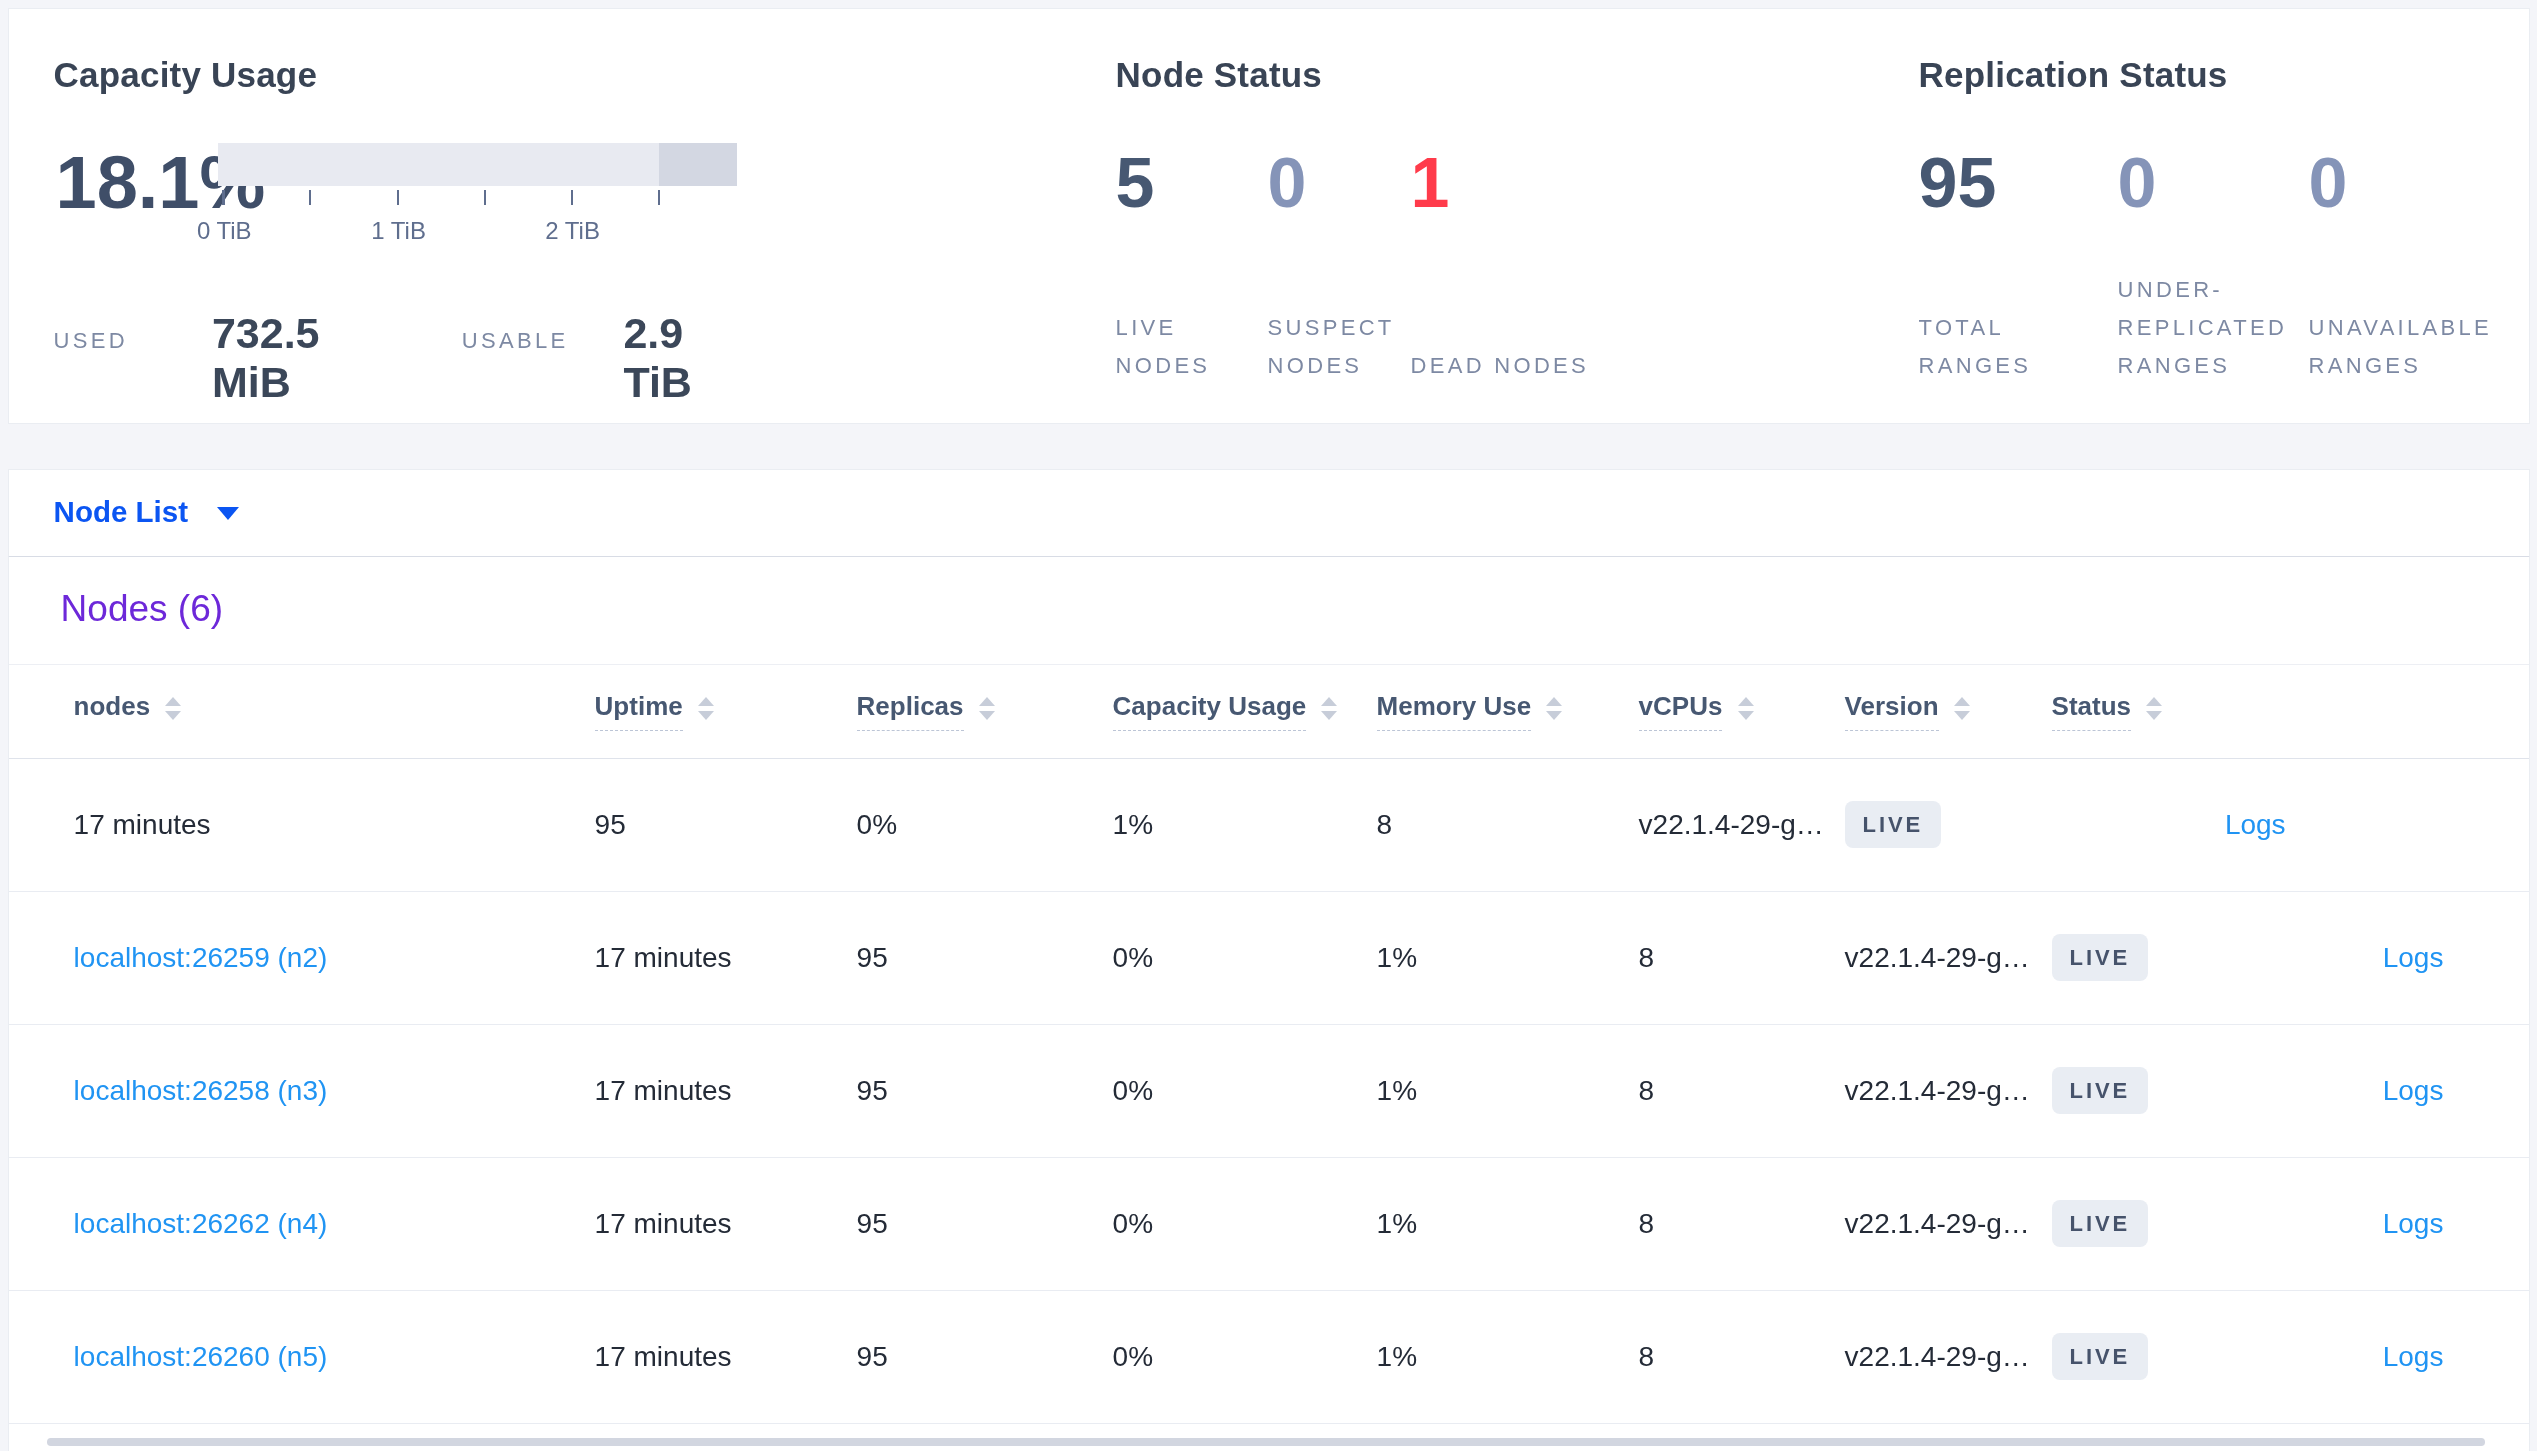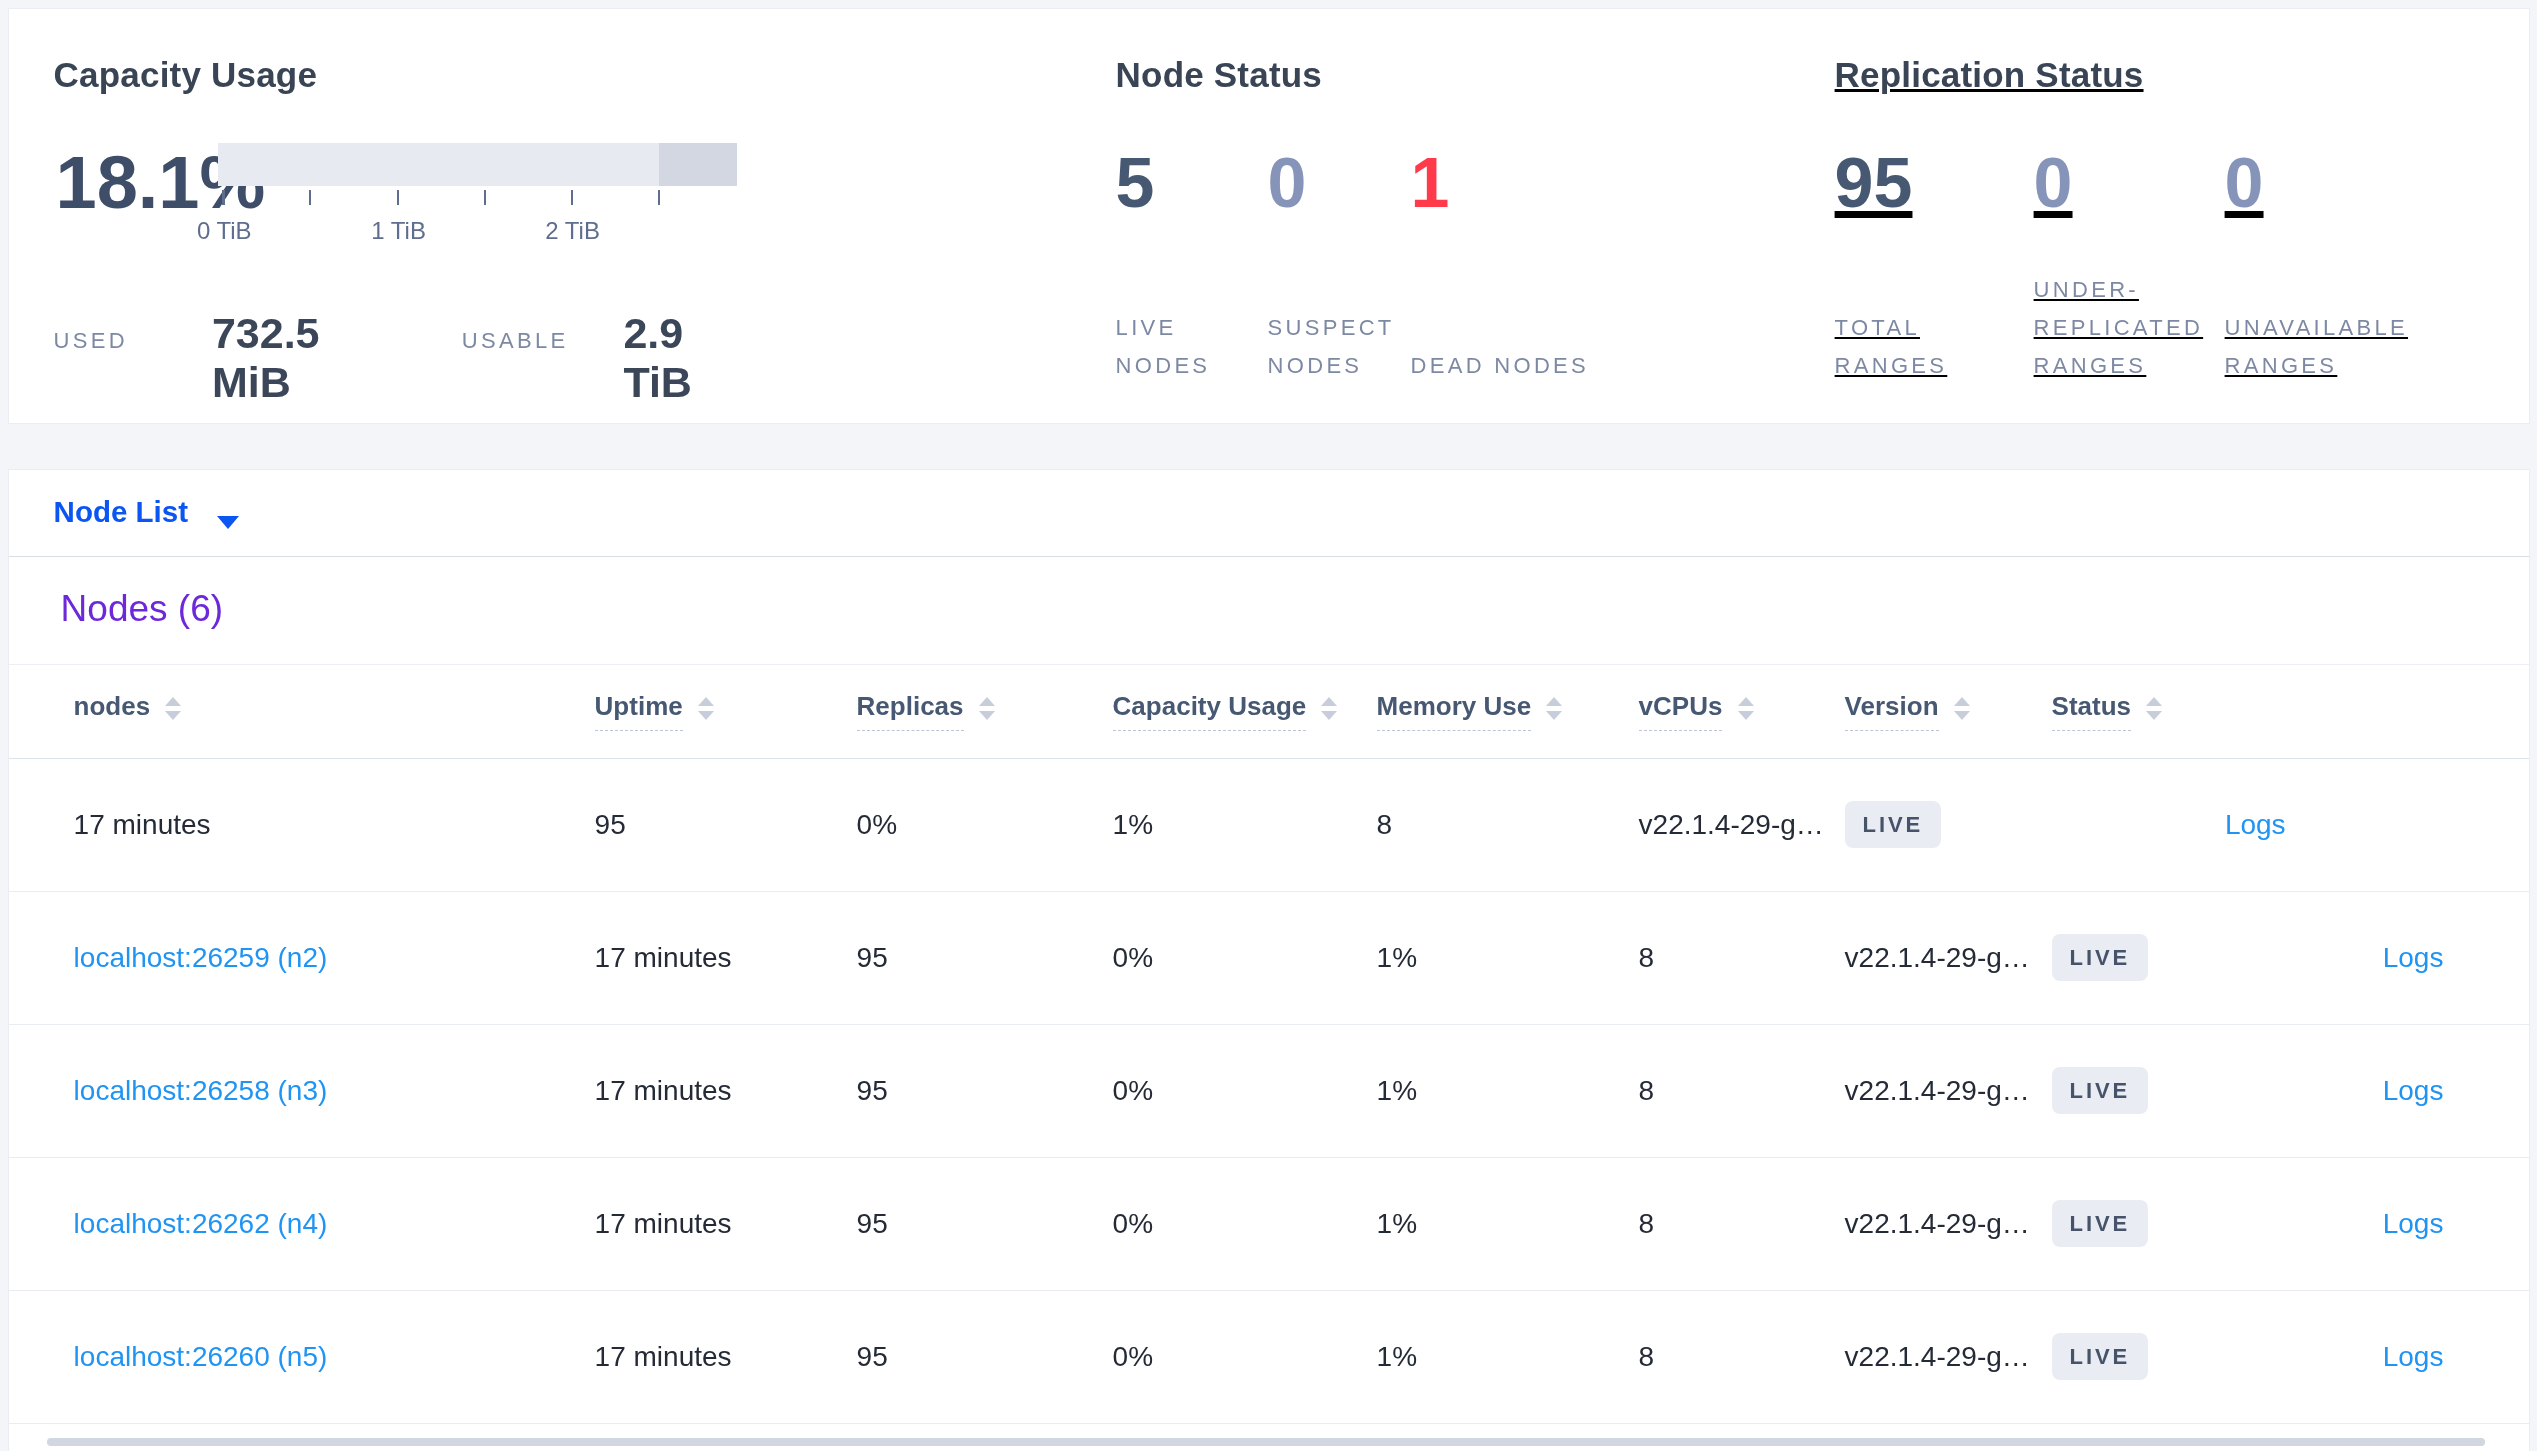--- a/index.html
+++ b/index.html
@@ -9,21 +9,21 @@
   .panel{position:absolute;left:7.6px;right:7.6px;background:#ffffff;border:1.9px solid #eaedf2;box-sizing:border-box;}
   .summary-panel{top:7.6px;height:416px;}
   .nav-bar{top:469px;height:89px;border-bottom:2.9px solid #d8dce5;}
   .nodes-panel{top:557px;height:914px;border-top:none;}
 
   
   .sec{position:absolute;top:46px;}
   .sec h2{margin:0;font-size:35px;font-weight:600;color:#394455;letter-spacing:0.2px;}
   .cap-sec{left:45px;width:762px;}
   .node-sec{left:1107px;width:686px;}
-  .repl-sec{left:1826px;width:610px;text-decoration:underline;}
+  .repl-sec{left:1910px;width:610px;}
 
   .gauge-row{display:flex;align-items:flex-start;margin-top:48px;}
   .big-pct{width:164px;font-size:74px;font-weight:600;color:#3f4e68;line-height:1;margin-top:3.8px;padding-left:1.9px;box-sizing:border-box;}
   .bar-wrap{position:relative;width:519px;}
   .bar{position:relative;height:43px;background:#e8eaf1;overflow:hidden;}
   .bar-tail{position:absolute;right:0;top:0;bottom:0;width:15%;background:#d3d7e2;}
   .ticks{position:relative;height:17px;margin-top:2.9px;}
   .tick{position:absolute;top:1.9px;width:2.9px;height:14.3px;background:#5f6e8e;}
   .tick-labels{position:relative;height:30.5px;margin-top:12px;}
   .tick-label{position:absolute;transform:translateX(-50%);white-space:nowrap;font-size:24px;color:#5f6e8e;}
@@ -43,21 +43,21 @@
   .repl-sec .stat-col:nth-child(1){width:199px;}
   .repl-sec .stat-col:nth-child(2){width:191px;}
   .repl-sec .stat-col:nth-child(3){width:219px;}
   .stat-num{font-size:70px;font-weight:600;line-height:1.1;}
   .stat-num.dark{color:#475872;}
   .stat-num.muted{color:#8594b8;}
   .stat-num.danger{color:#ff3b4b;}
   .stat-label{margin-top:auto;font-size:22px;color:#7d89a3;letter-spacing:3.3px;line-height:1.72;padding-right:19px;}
 
   
-  .view-select{display:inline-flex;align-items:flex-end;margin:25px 0 0 45px;cursor:pointer;}
+  .view-select{display:inline-flex;align-items:center;margin:25px 0 0 45px;cursor:pointer;}
   .view-select .vs-label{font-size:29.5px;font-weight:600;color:#0b55f2;}
   .caret{width:0;height:0;border-left:11.4px solid transparent;border-right:11.4px solid transparent;border-top:13.3px solid #0b55f2;margin-left:29px;margin-top:3.8px;}
 
   
   .nodes-title{margin:30.5px 0 0 52px;font-size:37px;font-weight:500;color:#6d28d9;}
   .grid{display:grid;grid-template-columns:521px 262px 256px 264px 262px 206px 207px 234px 1fr;
         padding:0 86px 0 65px;align-items:center;box-sizing:border-box;}
   .thead{margin-top:34px;height:95px;border-top:1.9px solid #edeff4;border-bottom:1.9px solid #dfe3eb;}
   .th{display:flex;align-items:center;font-size:26px;font-weight:700;color:#475872;cursor:pointer;}
   .th-lbl{padding-bottom:7.6px;border-bottom:1.9px dashed #bcc5d6;}

